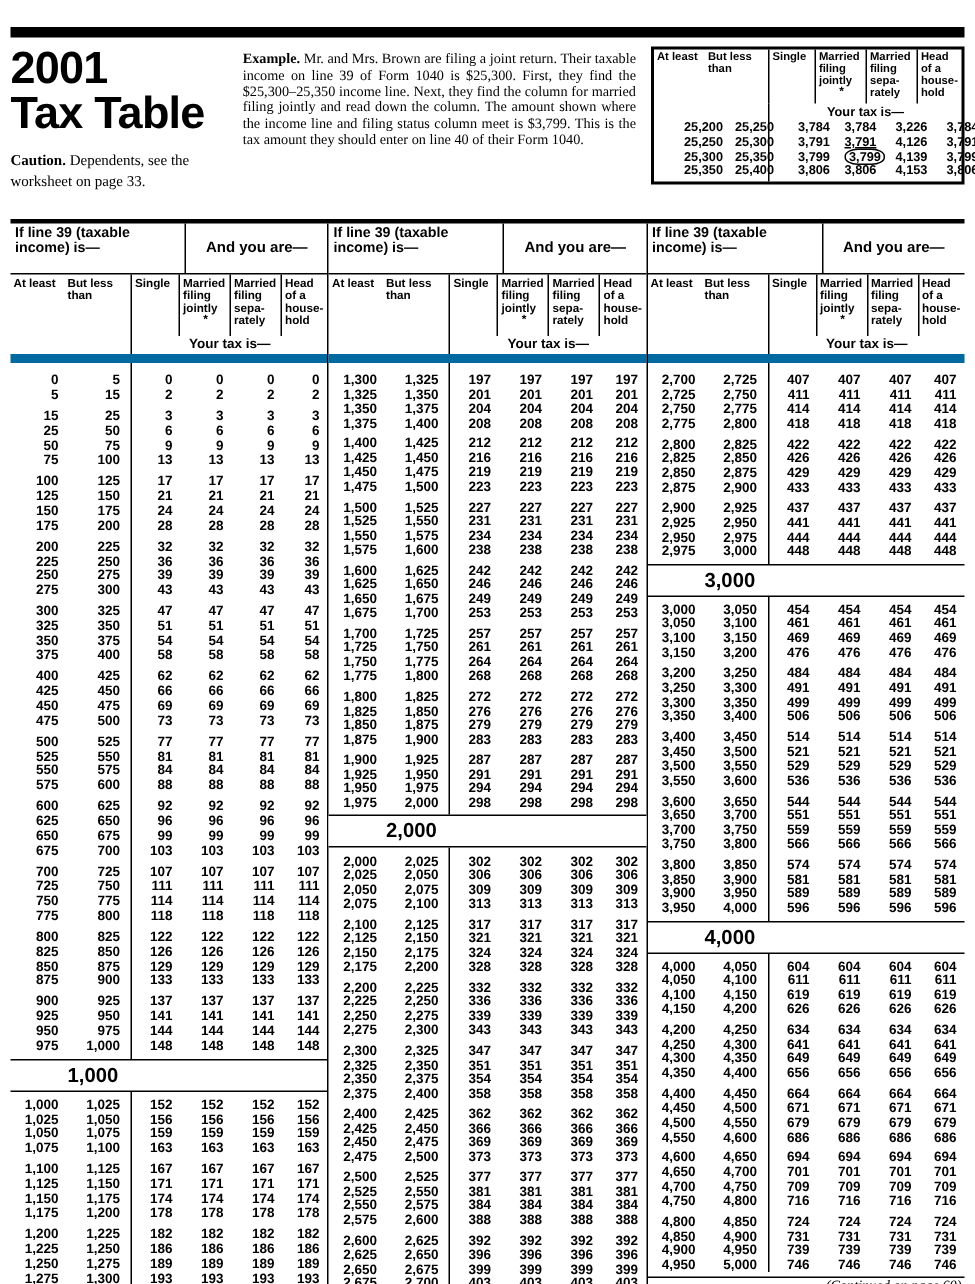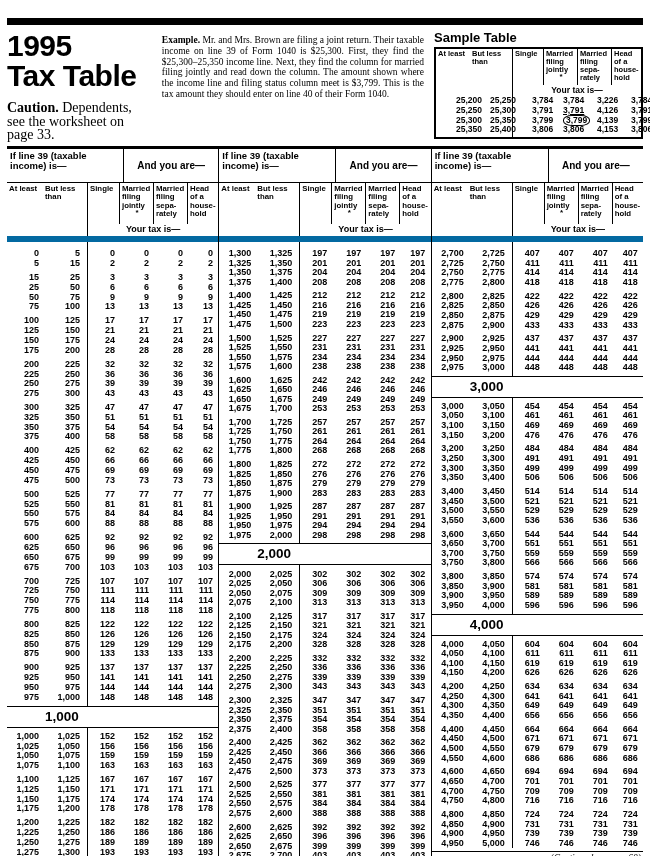--- a/index.html
+++ b/index.html
@@ -3,21 +3,21 @@
 <meta charset="utf-8">
 <style>
   html,body{margin:0;padding:0;background:#e8e8e8;}
   .page{position:relative;width:650px;height:856px;background:#fff;color:#000;
         font-family:"Liberation Sans",sans-serif;overflow:hidden;}
   .topbar{margin:18px 7px 0 7px;height:7px;background:#000;}
   
   .masthead{display:flex;gap:10px;padding:6px 7px 0 7px;height:112px;overflow:visible;}
   .mast-left{width:148px;}
   .year,.bigtitle{font-weight:bold;font-size:30px;line-height:30px;letter-spacing:-.5px;}
-  .caution{margin:10px 0 0 0;font-family:"Liberation Serif",serif;font-size:14px;line-height:13.5px;}
+  .caution{margin:10px 0 0 0;font-family:"Liberation Serif",serif;font-size:10px;line-height:13.5px;}
   .mast-mid{width:268px;font-family:"Liberation Serif",serif;}
   .use{margin:0;font-weight:bold;font-size:9.5px;line-height:11px;}
   .example{margin:4px 0 0 0;font-size:9.5px;line-height:10.8px;text-align:justify;}
   .mast-right{flex:1;}
   .sample-title{font-weight:bold;font-size:13px;line-height:14px;margin-bottom:2px;}
   .sample-box{border:2.5px solid #000;width:205px;}
   .s-head{display:grid;grid-template-columns:34px 42px 31px 34px 34px 30px;height:36px;}
   .s-head .hc{font-weight:bold;font-size:7.5px;line-height:8px;padding:1px 1px 0 2px;}
   .s-head .vl{border-left:1px solid #000;}
   .s-yourtax{display:grid;grid-template-columns:76px 1fr;height:11px;}
@@ -63,29 +63,28 @@
 </style>
 </head>
 <body>
 
 <div class="page">
 
   <div class="topbar"></div>
 
   <div class="masthead">
     <div class="mast-left">
-      <div class="year">1995</div>
+      <div class="year">2001</div>
       <div class="bigtitle">Tax Table</div>
       <p class="caution"><b>Caution.</b> <span>Dependents, see the worksheet on page 33.</span></p>
     </div>
     <div class="mast-mid">
       <p class="example"><b>Example.</b> <span>Mr. and Mrs. Brown are filing a joint return. Their taxable income on line 39 of Form 1040 is $25,300. First, they find the $25,300–25,350 income line. Next, they find the column for married filing jointly and read down the column. The amount shown where the income line and filing status column meet is $3,799. This is the tax amount they should enter on line 40 of their Form 1040.</span></p>
     </div>
     <div class="mast-right">
-      <div class="sample-title">Sample Table</div>
       <div class="sample-box">
         <div class="s-head">
           <div class="hc">At least</div>
           <div class="hc">But less than</div>
           <div class="hc vl">Single</div>
           <div class="hc vl"><span>Married filing jointly</span><span class="star">*</span></div>
           <div class="hc vl">Married filing sepa-rately</div>
           <div class="hc vl">Head of a house-hold</div>
         </div>
         <div class="s-yourtax">

